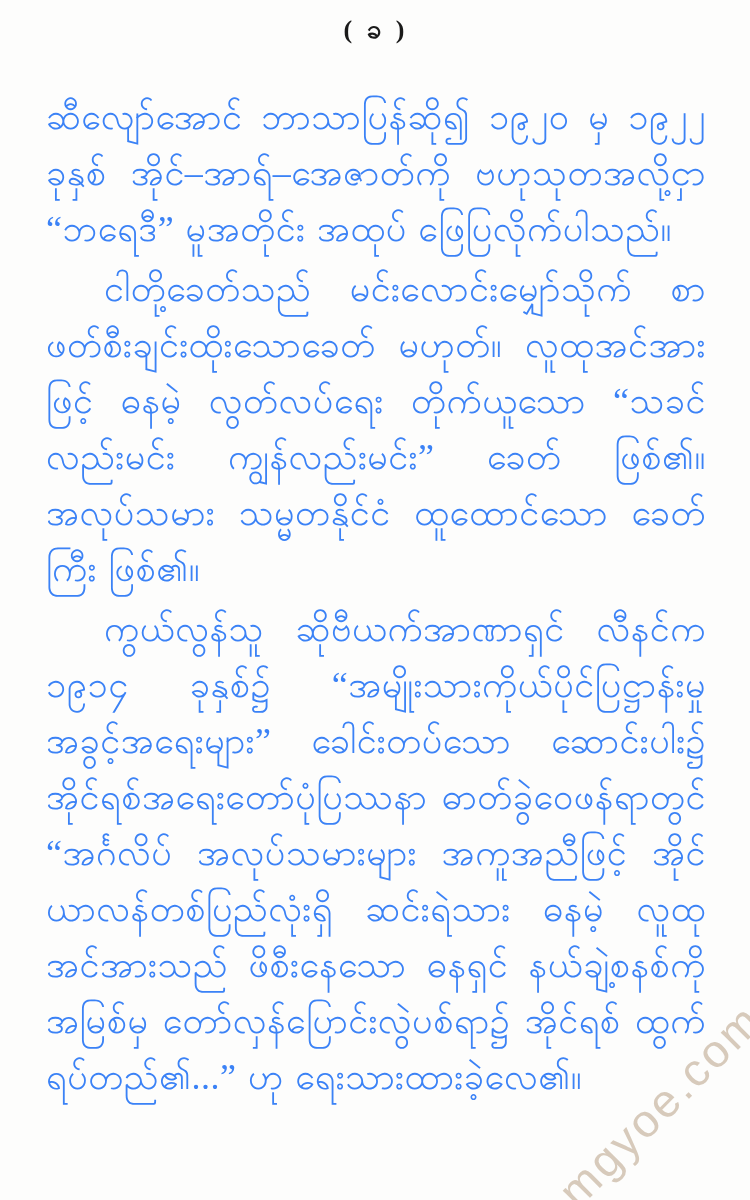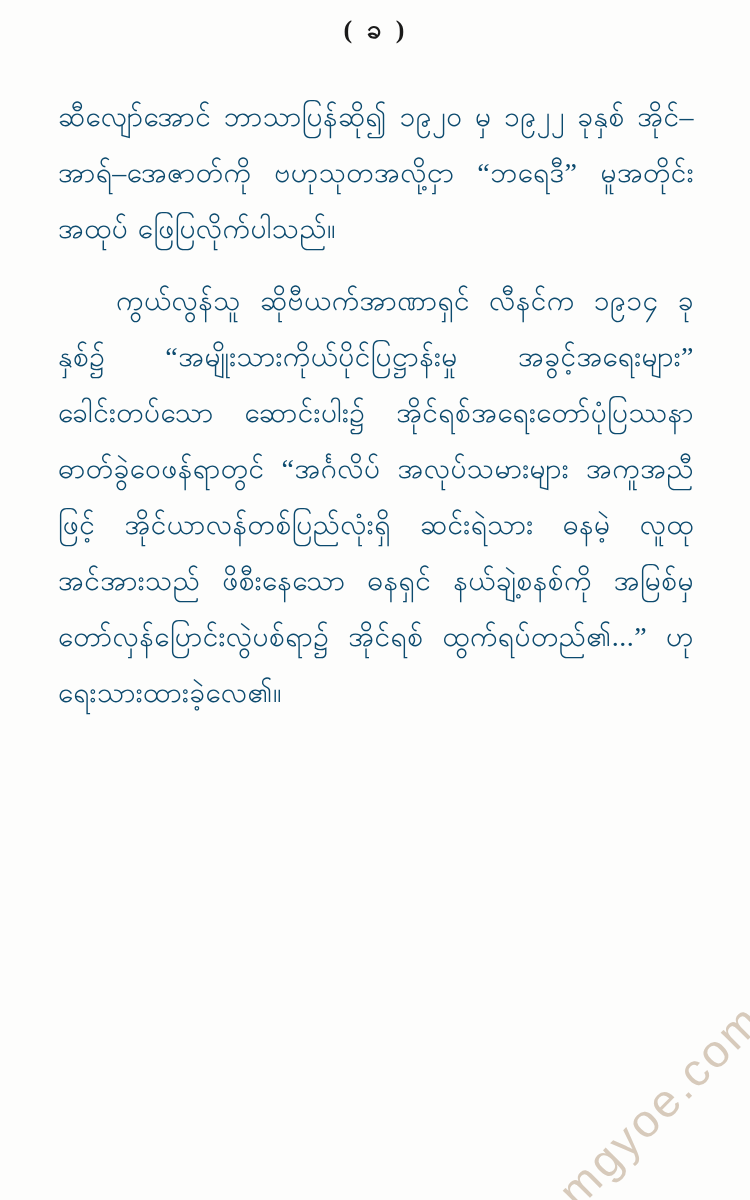--- a/index.html
+++ b/index.html
@@ -27,26 +27,26 @@
     font-size: 26px;
     letter-spacing: 4px;
     color: #1a1a1a;
     margin: 2px 0 0 0;
     font-weight: 600;
   }
   .body-text {
     margin-top: 38px;
   }
   .body-text p {
-    margin: 16px;
-    font-size: 28px;
+    margin: 4px;
+    font-size: 36px;
     line-height: 56px;
     text-align: justify;
     text-justify: inter-word;
-    color: #0c4a6e;
+    color: #3b82f6;
     letter-spacing: 0.5px;
     word-spacing: 2px;
   }
   .body-text p.indent {
     text-indent: 58px;
   }
   .watermark {
     position: absolute;
     left: 660px;
     top: 1105px;
@@ -62,19 +62,20 @@
 </style>
 </head>
 <body>
 
 <div class="page">
 
   <div class="page-number">( ခ )</div>
 
   <div class="body-text">
     <p>ဆီလျော်အောင် ဘာသာပြန်ဆို၍ ၁၉၂၀ မှ ၁၉၂၂ ခုနှစ် အိုင်–အာရ်–အေဇာတ်ကို ဗဟုသုတအလို့ငှာ “ဘရေဒီ” မူအတိုင်း အထုပ် ဖြေပြလိုက်ပါသည်။</p>
+    <p class="indent">ငါတို့ခေတ်သည် မင်းလောင်းမျှော်သိုက် စာဖတ်စီးချင်းထိုးသောခေတ် မဟုတ်။ လူထုအင်အားဖြင့် ဓနမဲ့ လွတ်လပ်ရေး တိုက်ယူသော “သခင်လည်းမင်း ကျွန်လည်းမင်း” ခေတ် ဖြစ်၏။ အလုပ်သမား သမ္မတနိုင်ငံ ထူထောင်သော ခေတ်ကြီး ဖြစ်၏။</p>
     <p class="indent">ကွယ်လွန်သူ ဆိုဗီယက်အာဏာရှင် လီနင်က ၁၉၁၄ ခုနှစ်၌ “အမျိုးသားကိုယ်ပိုင်ပြဋ္ဌာန်းမှု အခွင့်အရေးများ” ခေါင်းတပ်သော ဆောင်းပါး၌ အိုင်ရစ်အရေးတော်ပုံပြဿနာ ဓာတ်ခွဲဝေဖန်ရာတွင် “အင်္ဂလိပ် အလုပ်သမားများ အကူအညီဖြင့် အိုင်ယာလန်တစ်ပြည်လုံးရှိ ဆင်းရဲသား ဓနမဲ့ လူထုအင်အားသည် ဖိစီးနေသော ဓနရှင် နယ်ချဲ့စနစ်ကို အမြစ်မှ တော်လှန်ပြောင်းလွဲပစ်ရာ၌ အိုင်ရစ် ထွက်ရပ်တည်၏...” ဟု ရေးသားထားခဲ့လေ၏။</p>
 
   </div>
 
   <div class="watermark">mgyoe.com</div>
 
 </div>
 
 </body></html>

